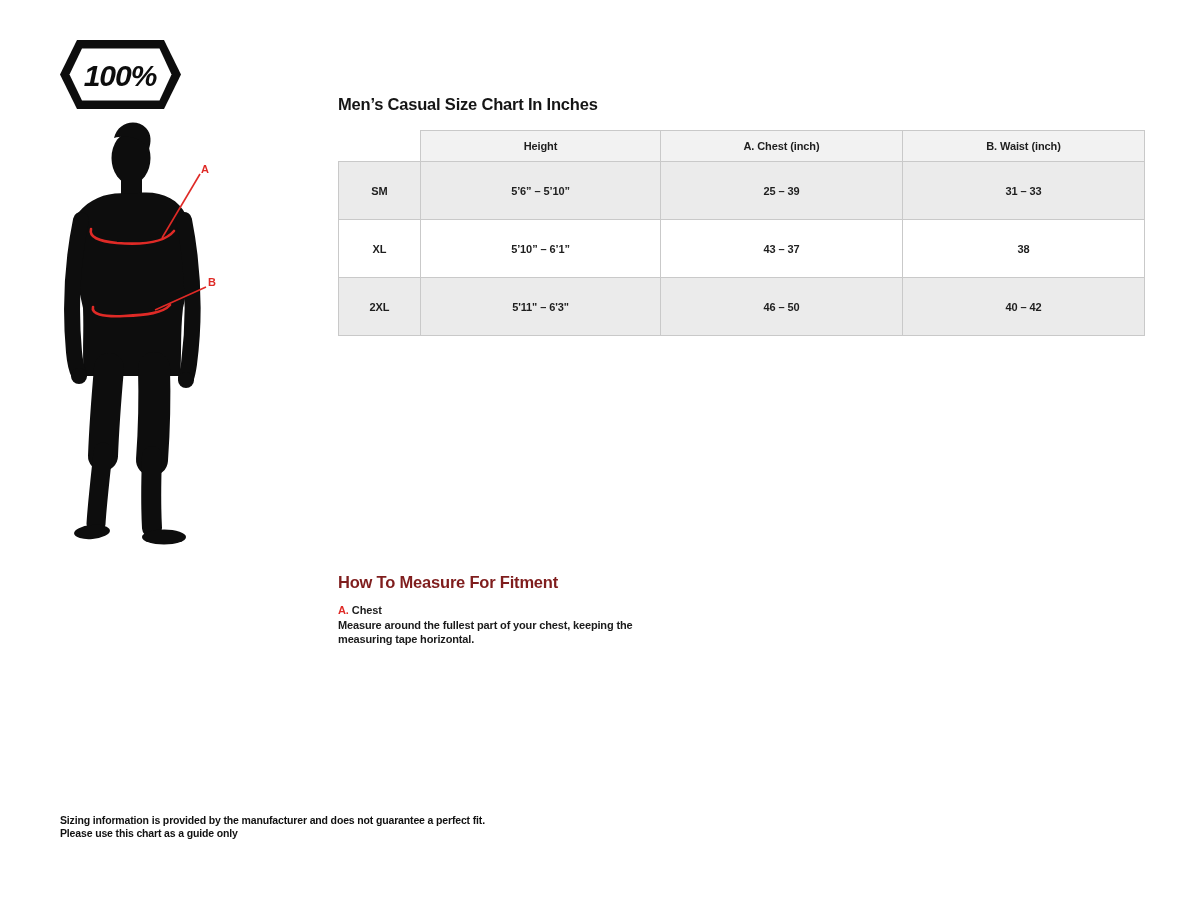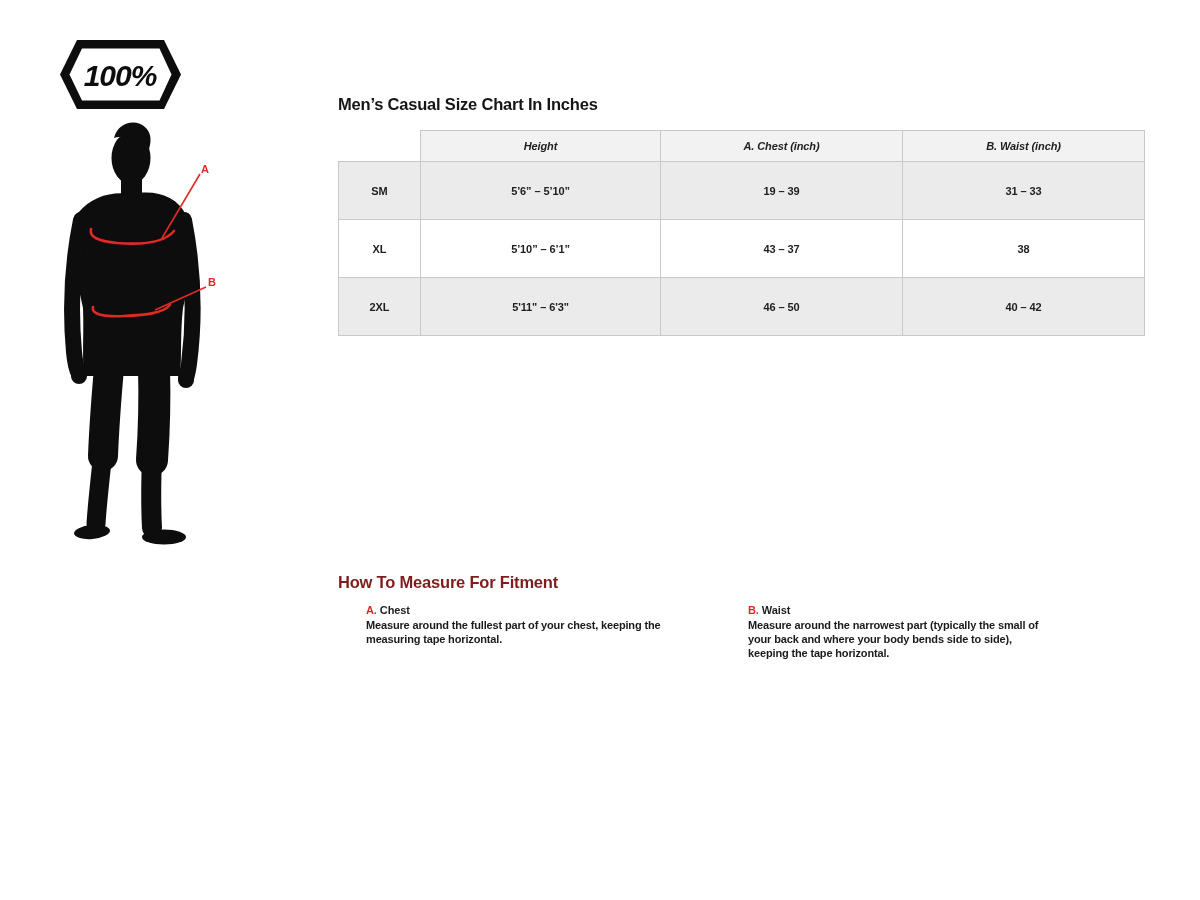--- a/index.html
+++ b/index.html
@@ -38,32 +38,32 @@
     border-collapse: collapse;
     table-layout: fixed;
     width: 806px;
   }
   table.size-chart th, table.size-chart td {
     border: 1px solid #c9c9c9;
     font-size: 11px; font-weight: 700;
     text-align: center; vertical-align: middle;
     color: #1e1e1e; letter-spacing: -0.1px;
   }
-  table.size-chart thead th { height: 31px; background: #f2f2f2; font-style: italic; }
+  table.size-chart thead th { height: 31px; background: #f2f2f2; }
   table.size-chart tbody tr { height: 58px; background: #ffffff; }
   table.size-chart tbody tr.alt { background: #ebebeb; }
   table.size-chart th.ghost { border: none; background: transparent; }
 
   
   .measure { position: absolute; left: 338px; top: 572px; width: 812px; }
   .measure-title {
     font-size: 16.5px; font-weight: 700; letter-spacing: -0.2px;
     color: #7f1d1d; line-height: 20px;
   }
-  .measure-cols { display: flex; margin-top: 12px; margin-left: 28px; }
+  .measure-cols { display: flex; margin-top: 12px; }
   .measure-item-a { width: 382px; }
   .measure-item-b { width: 310px; }
   .measure-heading { font-size: 11px; font-weight: 700; letter-spacing: -0.1px; }
   .measure-key { color: #df2a26; }
   .measure-desc {
     margin-top: 2px; font-size: 11px; font-weight: 700;
     line-height: 14px; letter-spacing: -0.15px; color: #1b1b1b;
   }
   .measure-item-a .measure-desc { width: 296px; }
   .measure-item-b .measure-desc { width: 302px; }
@@ -127,21 +127,21 @@
         <th class="ghost"></th>
         <th>Height</th>
         <th>A. Chest (inch)</th>
         <th>B. Waist (inch)</th>
       </tr>
     </thead>
     <tbody>
       <tr class="alt">
         <td>SM</td>
         <td>5’6” – 5’10”</td>
-        <td>19 – 39</td>
+        <td>25 – 39</td>
         <td>31 – 33</td>
       </tr>
       <tr>
         <td>XL</td>
         <td>5’10” – 6’1”</td>
         <td>43 – 37</td>
         <td>38</td>
       </tr>
       <tr class="alt">
         <td>2XL</td>
@@ -156,24 +156,19 @@
 <div class="measure">
   <div class="measure-title">How To Measure For Fitment</div>
   <div class="measure-cols">
     <div class="measure-item-a">
       <div class="measure-heading">
         <span class="measure-key">A.</span>
         <span>Chest</span>
       </div>
       <p class="measure-desc">Measure around the fullest part of your chest, keeping the measuring tape horizontal.</p>
     </div>
-    <div class="measure-item-b">
-      <div class="measure-heading">
-        <span class="measure-key">B.</span>
-        <span>Waist</span>
-      </div>
-      <p class="measure-desc">Measure around the narrowest part (typically the small of your back and where your body bends side to side), keeping the tape horizontal.</p>
-    </div>
   </div>
 </div>
 
 <div class="footnote">
+  <div>Sizing information is provided by the manufacturer and does not guarantee a perfect fit.</div>
+  <div>Please use this chart as a guide only</div>
 </div>
 
 </body></html>

